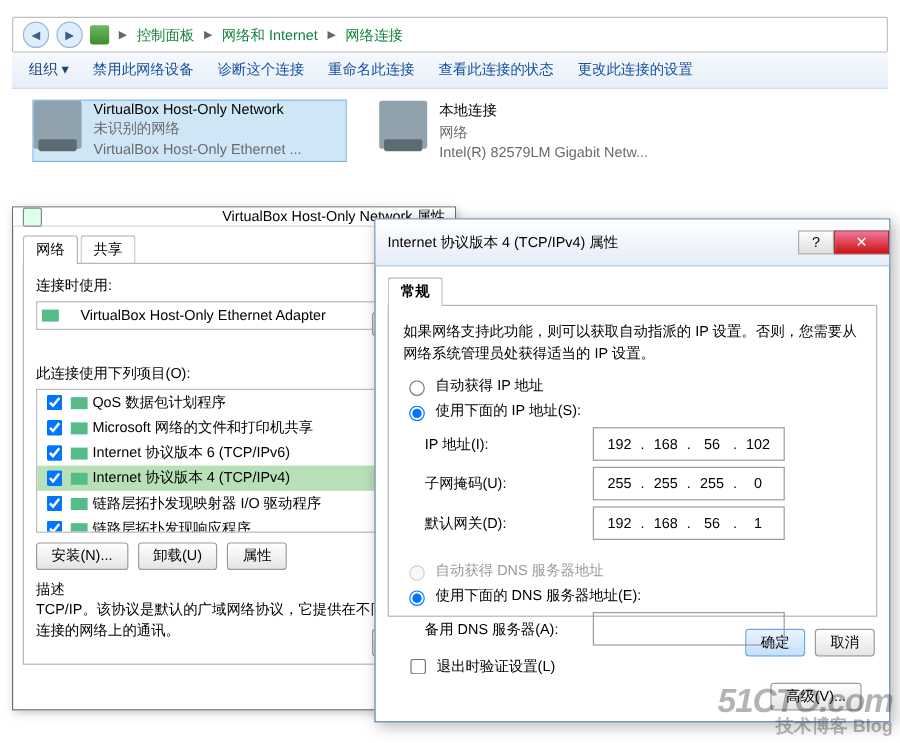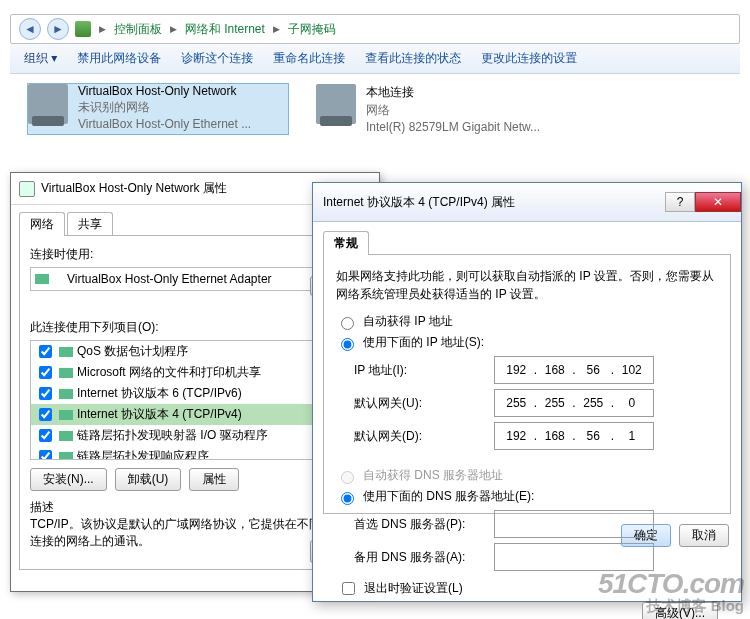--- a/index.html
+++ b/index.html
@@ -22,21 +22,21 @@
   .item { display:flex; gap:10px; width:260px;}
   .nic-icon{width:40px;height:40px;background:#8fa2ae;border-radius:2px;position:relative;}
   .nic-icon::after{content:"";position:absolute;bottom:-2px;left:4px;width:32px;height:10px;background:#5c6b72;border-radius:2px;}
   .item .txt{display:flex;flex-direction:column;gap:1px;}
   .item .title{color:#000;}
   .item .sub{color:#6a6a6a;}
   .item.sel{background:#cfe6f7;outline:1px solid #7fb6e1;}
 
   
   .dlg1 { position:absolute; left:10px; top:172px; width:370px; height:420px; background:#fff; border:1px solid #707070; box-shadow:2px 2px 8px rgba(0,0,0,.25);}
-  .dlg1 .titlebar{display:flex;align-items:center;gap:6px;height:32px;padding:0 8px;background:#fff;border-bottom:1px solid #d7d7d7;}
+  .dlg1 .titlebar{display:flex;align-items:center;gap:6px;height:16px;padding:0 8px;background:#fff;border-bottom:1px solid #d7d7d7;justify-content:space-between;}
   .title-ico{width:16px;height:16px;border:1px solid #888;border-radius:2px;background:#dfe;}
   .tabstrip{display:flex;gap:2px;padding:6px 8px 0 8px;}
   .tab{padding:3px 10px;border:1px solid #b5b5b5;border-bottom:none;background:#fff;border-radius:3px 3px 0 0;cursor:pointer;position:relative;top:1px;}
   .tab.active{background:#fff;z-index:2;}
   .tabbody{margin:0 8px 8px 8px;border:1px solid #b5b5b5;padding:10px;background:#fff;height:335px;position:relative;}
   .field-lbl{margin-bottom:4px;}
   .adapterbox{display:flex;gap:18px;align-items:center;border:1px solid #bcbcbc;padding:4px;font-family:Consolas,monospace;}
   .rightbtn{position:absolute;}
   .btn{border:1px solid #9c9c9c;background:linear-gradient(#fff,#e4e4e4);padding:2px 12px;border-radius:3px;cursor:pointer;}
   .listbox{border:1px solid #bcbcbc;height:120px;overflow:hidden;margin-top:4px;}
@@ -81,21 +81,21 @@
 
 <div class="addr">
   <div class="nav-btn">◄</div>
   <div class="nav-btn">►</div>
   <div class="cp-icon"></div>
   <span class="chev">▶</span>
   <span class="crumb">控制面板</span>
   <span class="chev">▶</span>
   <span class="crumb">网络和 Internet</span>
   <span class="chev">▶</span>
-  <span class="crumb">子网掩码</span>
+  <span class="crumb">网络连接</span>
 </div>
 
 <div class="cmdbar">
   <span class="cmdlabel">组织 ▾</span>
   <span class="cmd">禁用此网络设备</span>
   <span class="cmd">诊断这个连接</span>
   <span class="cmd">重命名此连接</span>
   <span class="cmd">查看此连接的状态</span>
   <span class="cmd">更改此连接的设置</span>
 </div>
@@ -218,21 +218,21 @@
           <span>192</span>
           <span class="dot">.</span>
           <span>168</span>
           <span class="dot">.</span>
           <span>56</span>
           <span class="dot">.</span>
           <span>102</span>
         </div>
       </div>
     <div class="iprow">
-        <label>默认网关(U):</label>
+        <label>子网掩码(U):</label>
       <div class="ipbox">
           <span>255</span>
           <span class="dot">.</span>
           <span>255</span>
           <span class="dot">.</span>
           <span>255</span>
           <span class="dot">.</span>
           <span>0</span>
         </div>
       </div>
@@ -253,32 +253,20 @@
     <div class="radio-row">
         <input type="radio" class="radio" disabled="" style="">
         <span style="color:#9a9a9a">自动获得 DNS 服务器地址</span>
       </div>
     <div class="radio-row">
         <input type="radio" class="radio" checked="" style="">
         <span>使用下面的 DNS 服务器地址(E):</span>
       </div>
 
     <div class="iprow">
-        <label>首选 DNS 服务器(P):</label>
-      <div class="ipbox empty">
-          <span>.</span>
-          <span class="dot">.</span>
-          <span>.</span>
-          <span class="dot">.</span>
-          <span>.</span>
-          <span class="dot">.</span>
-          <span>.</span>
-        </div>
-      </div>
-    <div class="iprow">
         <label>备用 DNS 服务器(A):</label>
       <div class="ipbox empty">
           <span>.</span>
           <span class="dot">.</span>
           <span>.</span>
           <span class="dot">.</span>
           <span>.</span>
           <span class="dot">.</span>
           <span>.</span>
         </div>

